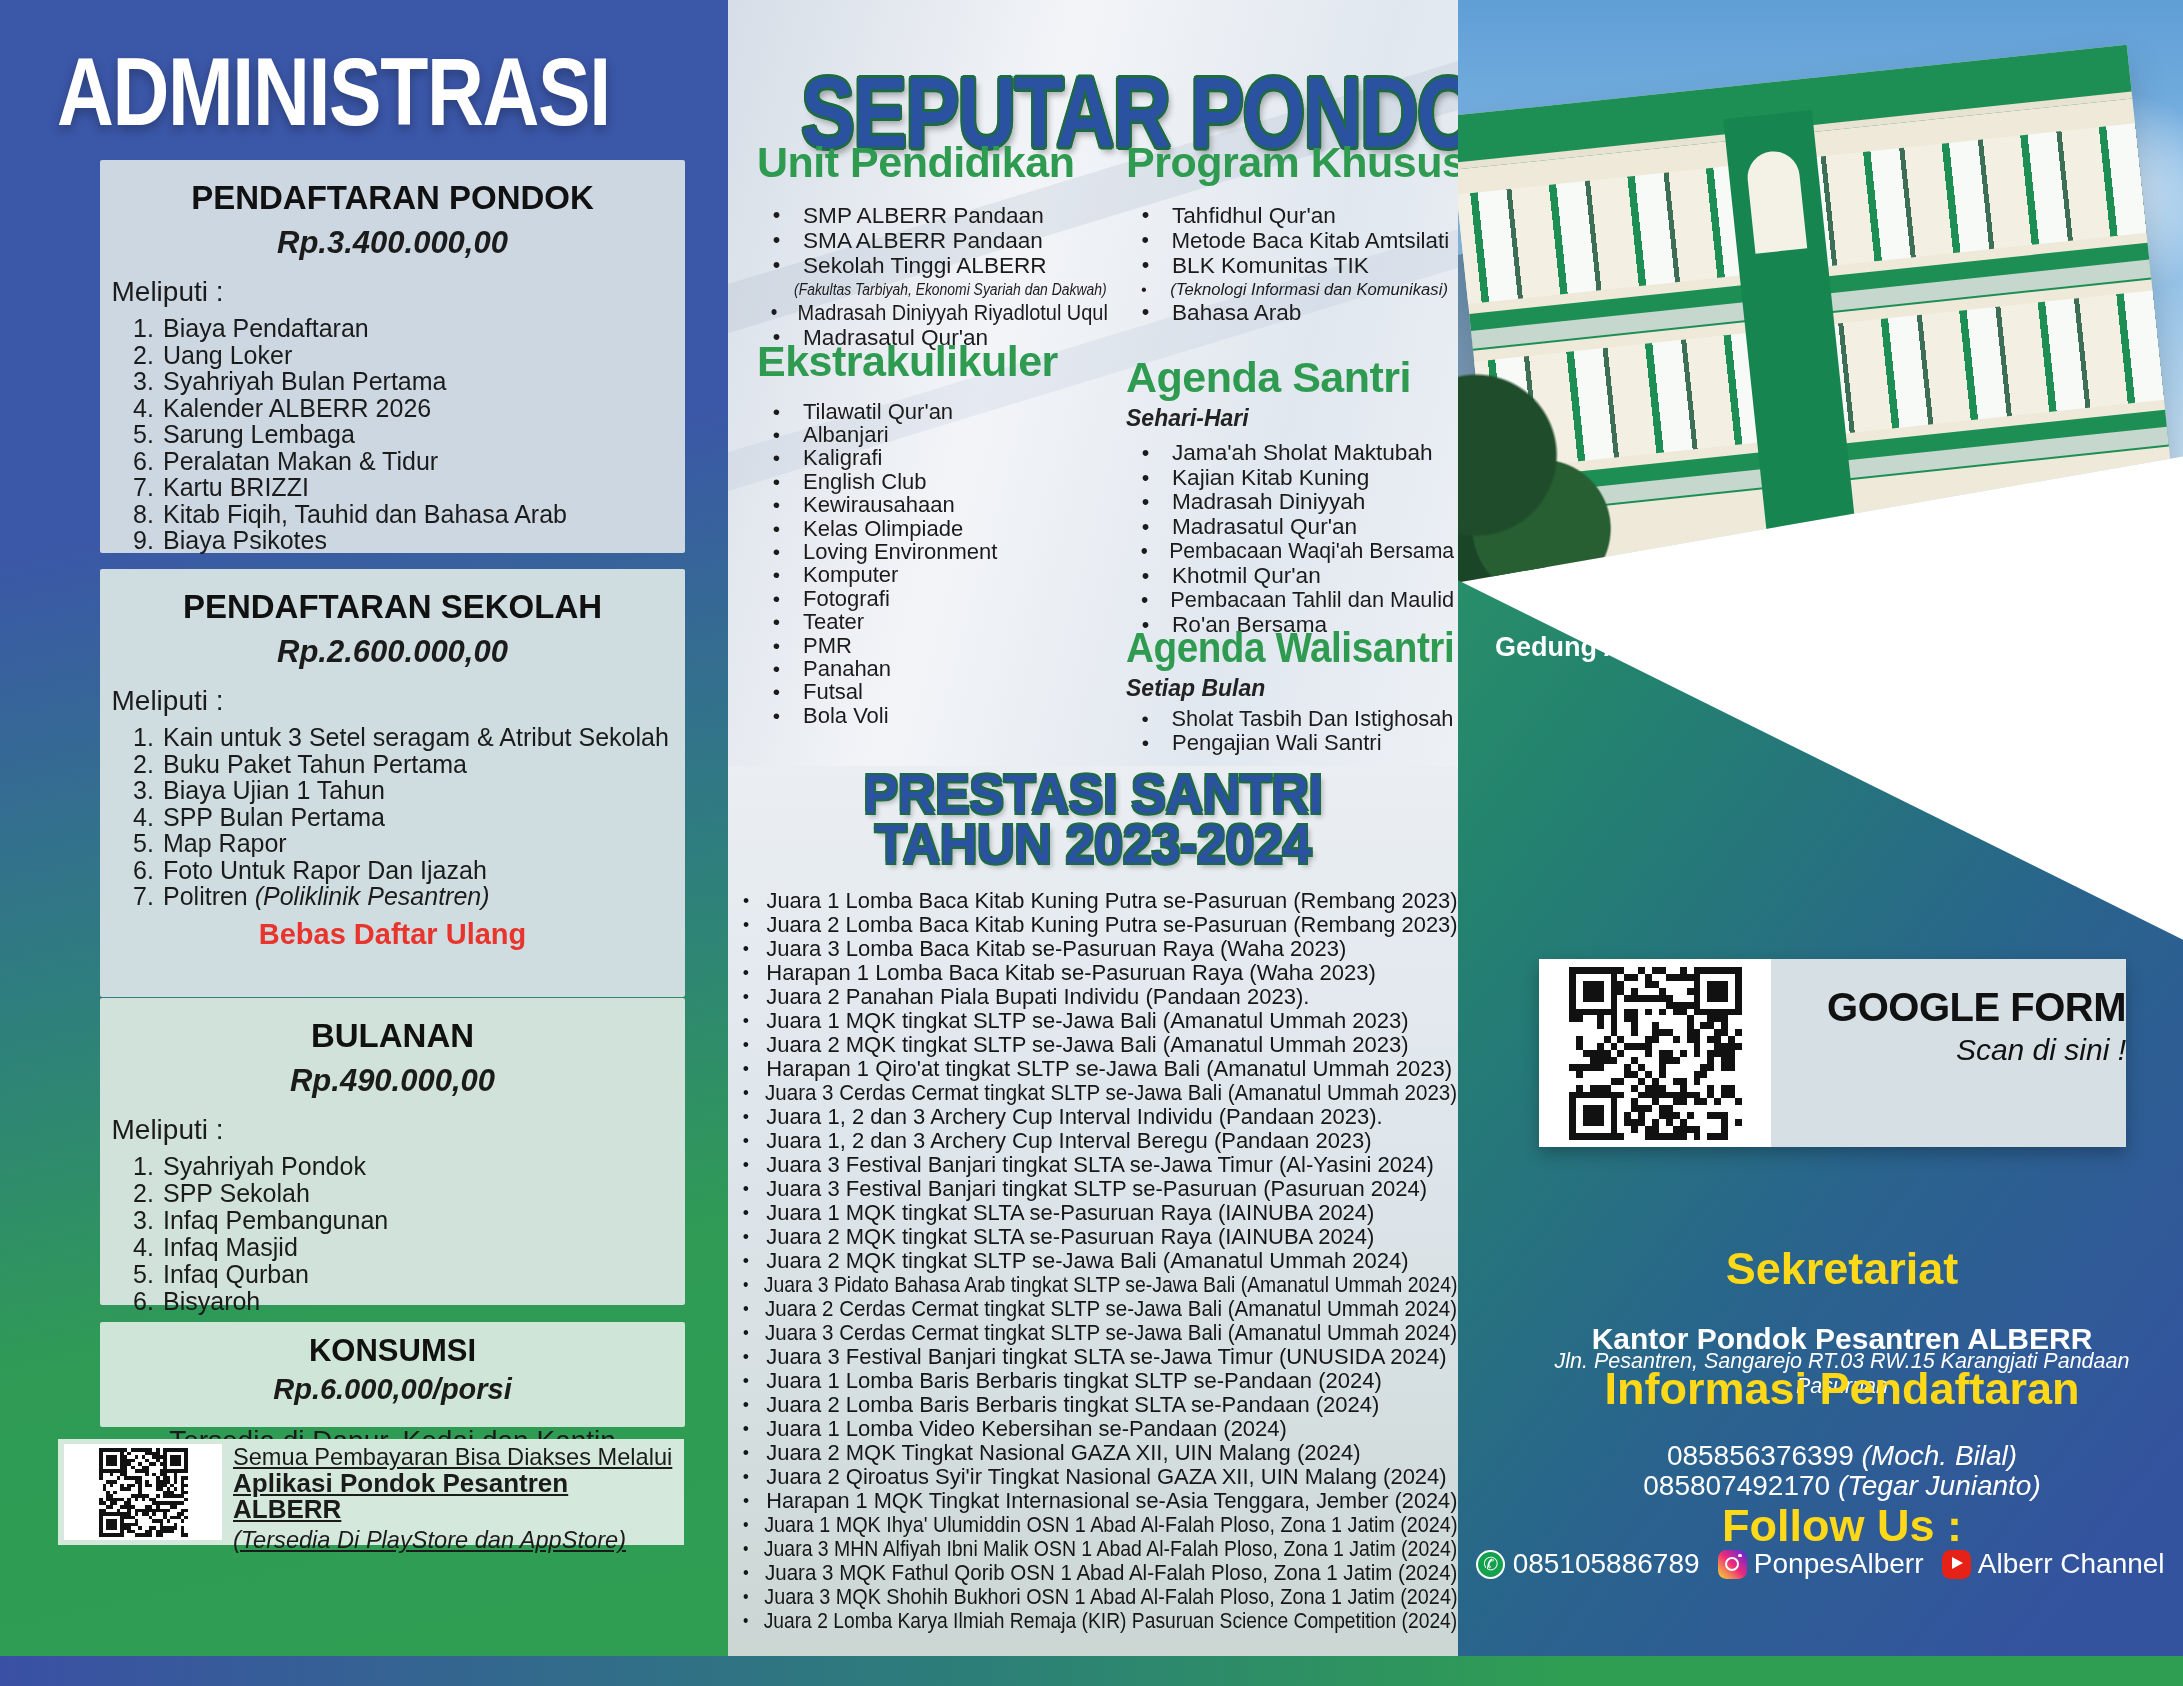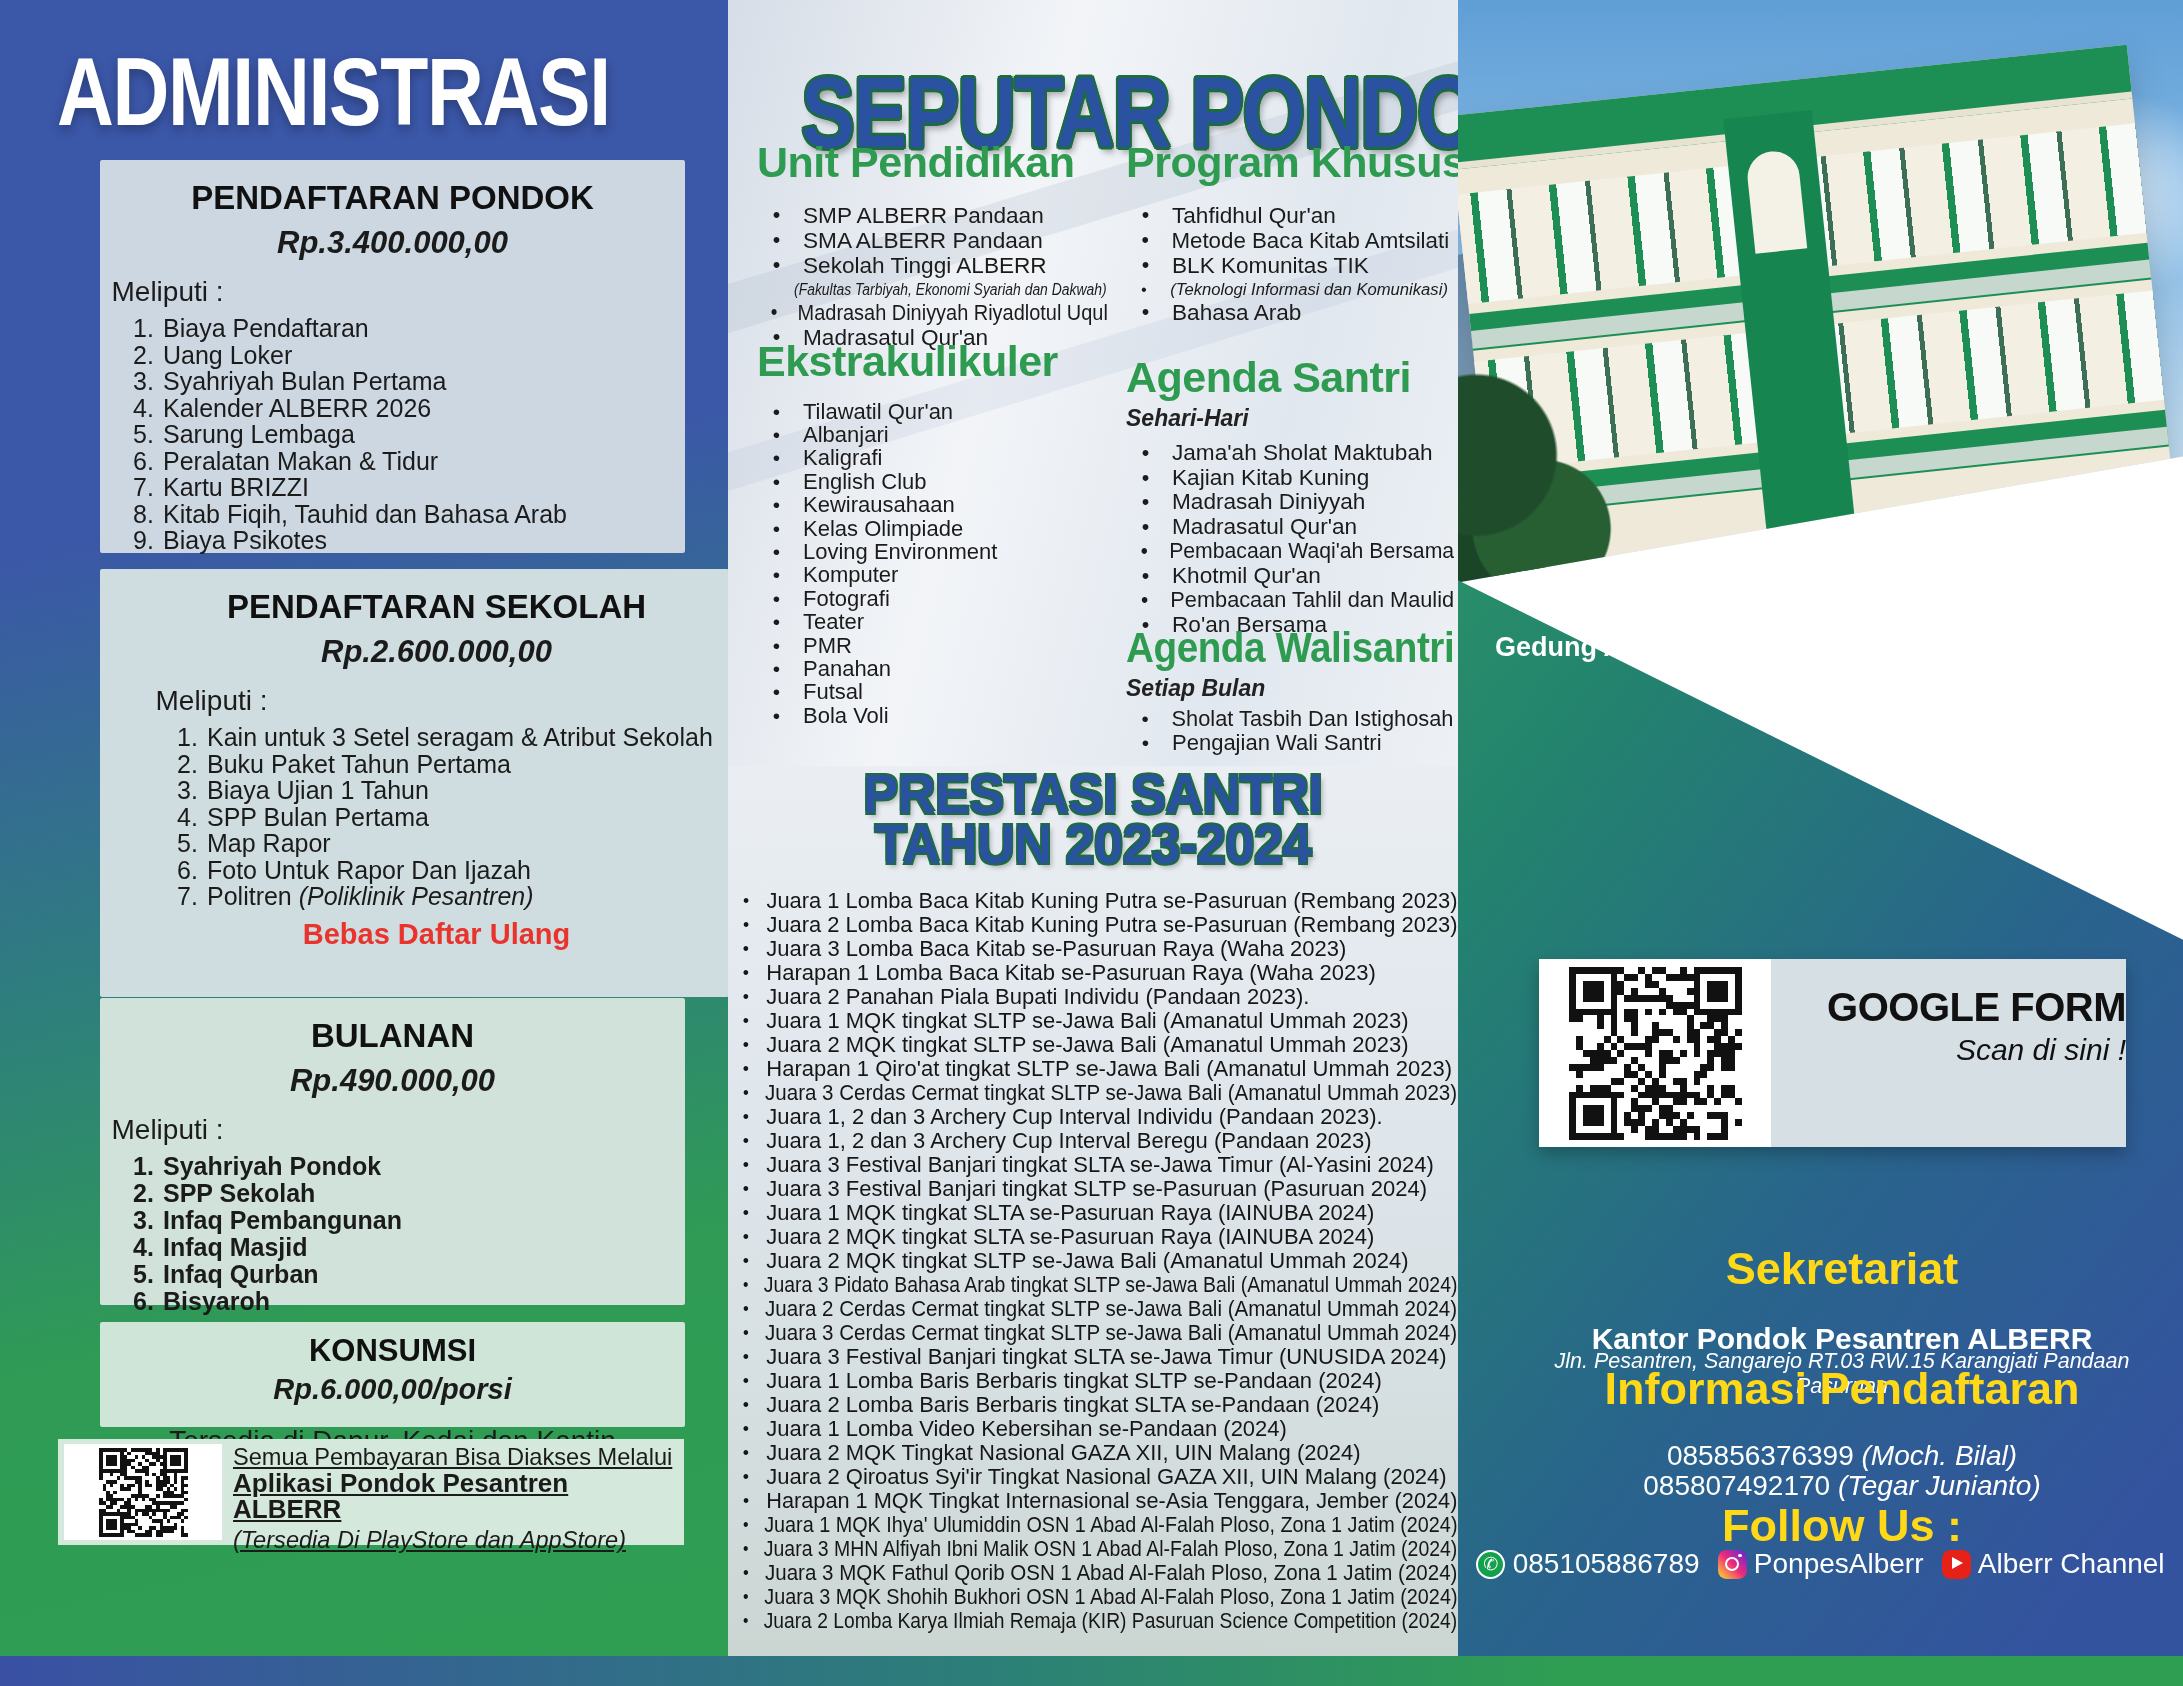--- a/index.html
+++ b/index.html
@@ -7,33 +7,33 @@
         font-family:"Liberation Sans",sans-serif;color:#1b1b1b;}
 
   
   .panel-left{position:absolute;left:0;top:0;width:728px;height:1687px;
     background:linear-gradient(168deg,#3b57a8 0%,#3b57a8 30%,#2e7f7d 55%,#2f9b55 75%,#2f9e52 100%);}
   .admin-title{position:absolute;left:57px;top:37px;margin:0;color:#fff;font-weight:bold;
     font-size:96px;letter-spacing:-1.6px;white-space:nowrap;transform:scaleX(.82);
     transform-origin:left center;text-shadow:0 5.2px 11.5px rgba(0,0,0,.28);}
   .lbox{position:absolute;left:100px;width:585px;border-radius:2.1px;}
   .lbox-1{top:160px;height:393px;background:#ccd7e2;}
-  .lbox-2{top:569px;height:428px;background:#cfdde0;padding-left:44px;}
+  .lbox-2{top:569px;height:428px;background:#cfdde0;}
   .lbox-3{top:998px;height:307px;background:#d0e2da;}
   .lbox-4{top:1322px;height:105px;background:#cfe5d8;}
   .lbox h2{margin:19px 0 0;text-align:center;font-size:33px;color:#111;letter-spacing:0;}
   .lbox-4 h2{margin-top:10.5px;font-size:31px;}
   .price{margin:8.4px 0 0;text-align:center;font-size:31px;font-style:italic;font-weight:bold;
     font-family:"Liberation Sans",sans-serif;}
   .lbox-4 .price{font-size:29px;font-weight:bold;margin-top:4.2px;}
   .meliputi{margin:14.7px 0 0 11.5px;font-size:28px;}
   .olist{list-style:none;counter-reset:n;margin:7.3px 0 0;padding:0 12.6px 0 0;}
   .olist li{counter-increment:n;position:relative;padding-left:63px;font-size:25px;
     line-height:26.5px;white-space:nowrap;}
-  .lbox-3 .olist li{line-height:27px;font-weight:bold;}
+  .lbox-3 .olist li{line-height:27px;}
   .olist li::before{content:counter(n)".";position:absolute;left:33px;}
   .olist li.wrap2{white-space:normal;}
   .redline{margin:8.4px 0 0;text-align:center;color:#e8342c;font-weight:bold;font-size:29px;}
   .konsumsi-sub{margin:19px 0 0;text-align:center;font-size:28px;}
   .notebox{position:absolute;left:58px;top:1439px;width:626px;height:106px;background:#d4e8dc;}
   .qrpane{position:absolute;left:6.3px;top:5.2px;width:158px;height:96px;background:#fff;
     display:flex;align-items:center;justify-content:center;}
   .qrpane svg{width:89px;height:89px;shape-rendering:crispEdges;background:#fff;}
   .notetext{position:absolute;left:175px;top:6px;width:441px;text-decoration:underline;}
   .notetext .n1{font-size:23.6px;line-height:25px;}

